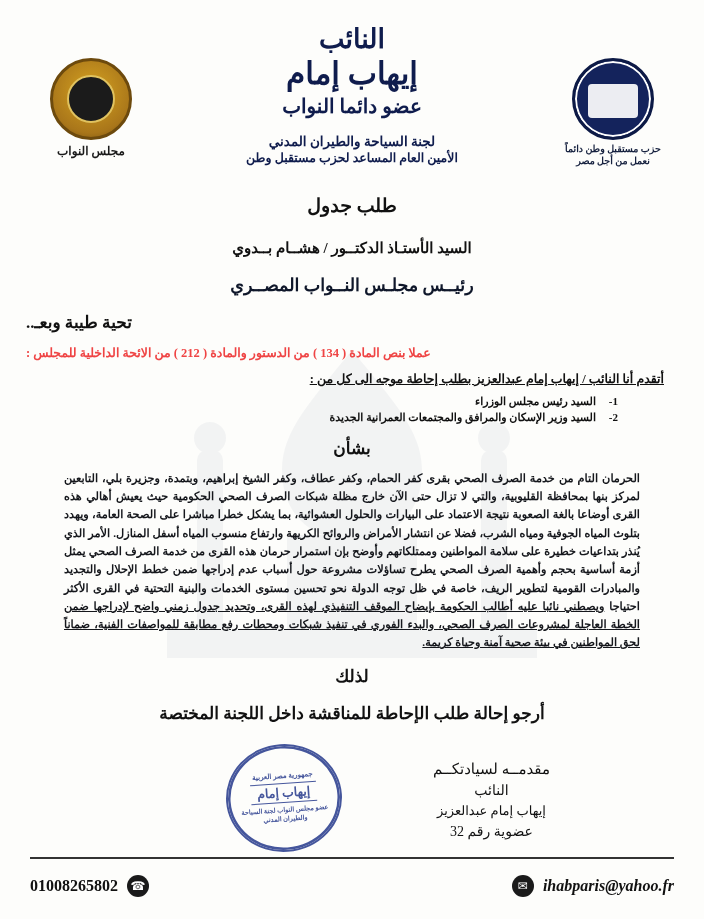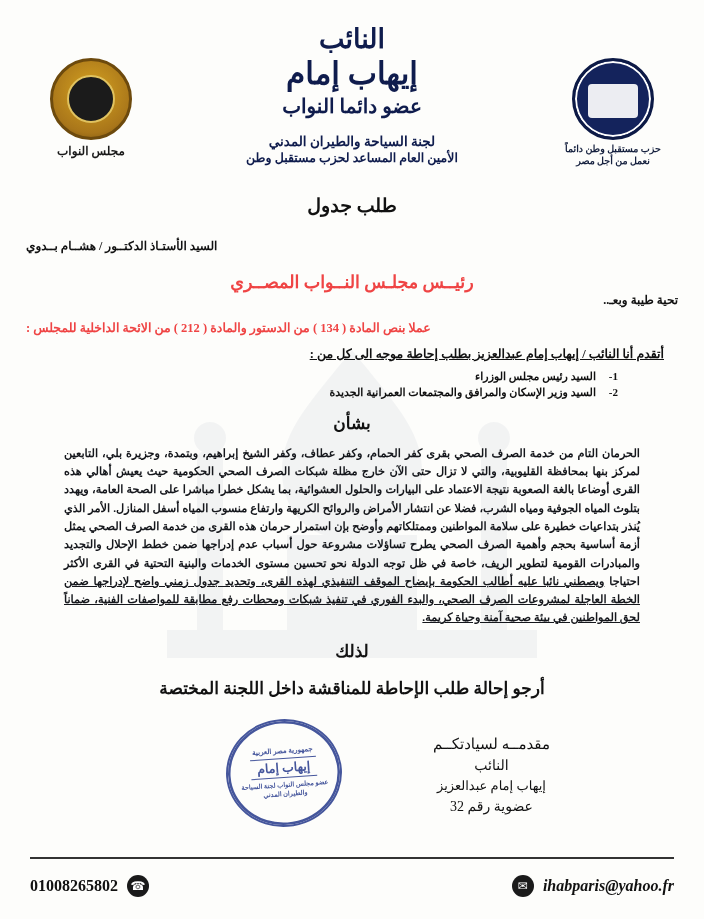--- a/index.html
+++ b/index.html
@@ -145,40 +145,40 @@
   
   .doc-title {
     text-align: center;
     font-size: 19px;
     font-weight: bold;
     margin-top: 26px;
     color: #111;
     letter-spacing: 1px;
   }
   .addressee {
+    text-align: center;
+    font-size: 15px;
+    font-weight: bold;
+    margin-top: 22px;
+    color: #111;
+    letter-spacing: 1px;
+  }
+  .addressee2 {
+    text-align: center;
+    font-size: 17.5px;
+    font-weight: bold;
+    margin-top: 18px;
+    color: #0f172a;
+    letter-spacing: 1.5px;
+  }
+  .greeting {
     text-align: left;
-    font-size: 12px;
-    font-weight: bold;
-    margin-top: 22px;
-    color: #111;
-    letter-spacing: 1px;
-  }
-  .addressee2 {
-    text-align: center;
-    font-size: 17.5px;
-    font-weight: bold;
-    margin-top: 18px;
-    color: #ef4444;
-    letter-spacing: 1.5px;
-  }
-  .greeting {
-    text-align: right;
-    font-size: 12px;
-    font-weight: bold;
-    margin-top: 0;
+    font-size: 17px;
+    font-weight: bold;
+    margin-top: 16px;
     color: #111;
   }
   .legal-ref {
     text-align: left;
     font-size: 12.5px;
     font-weight: bold;
     margin-top: 12px;
     color: #ef4444;
     padding-right: 14px;
   }

